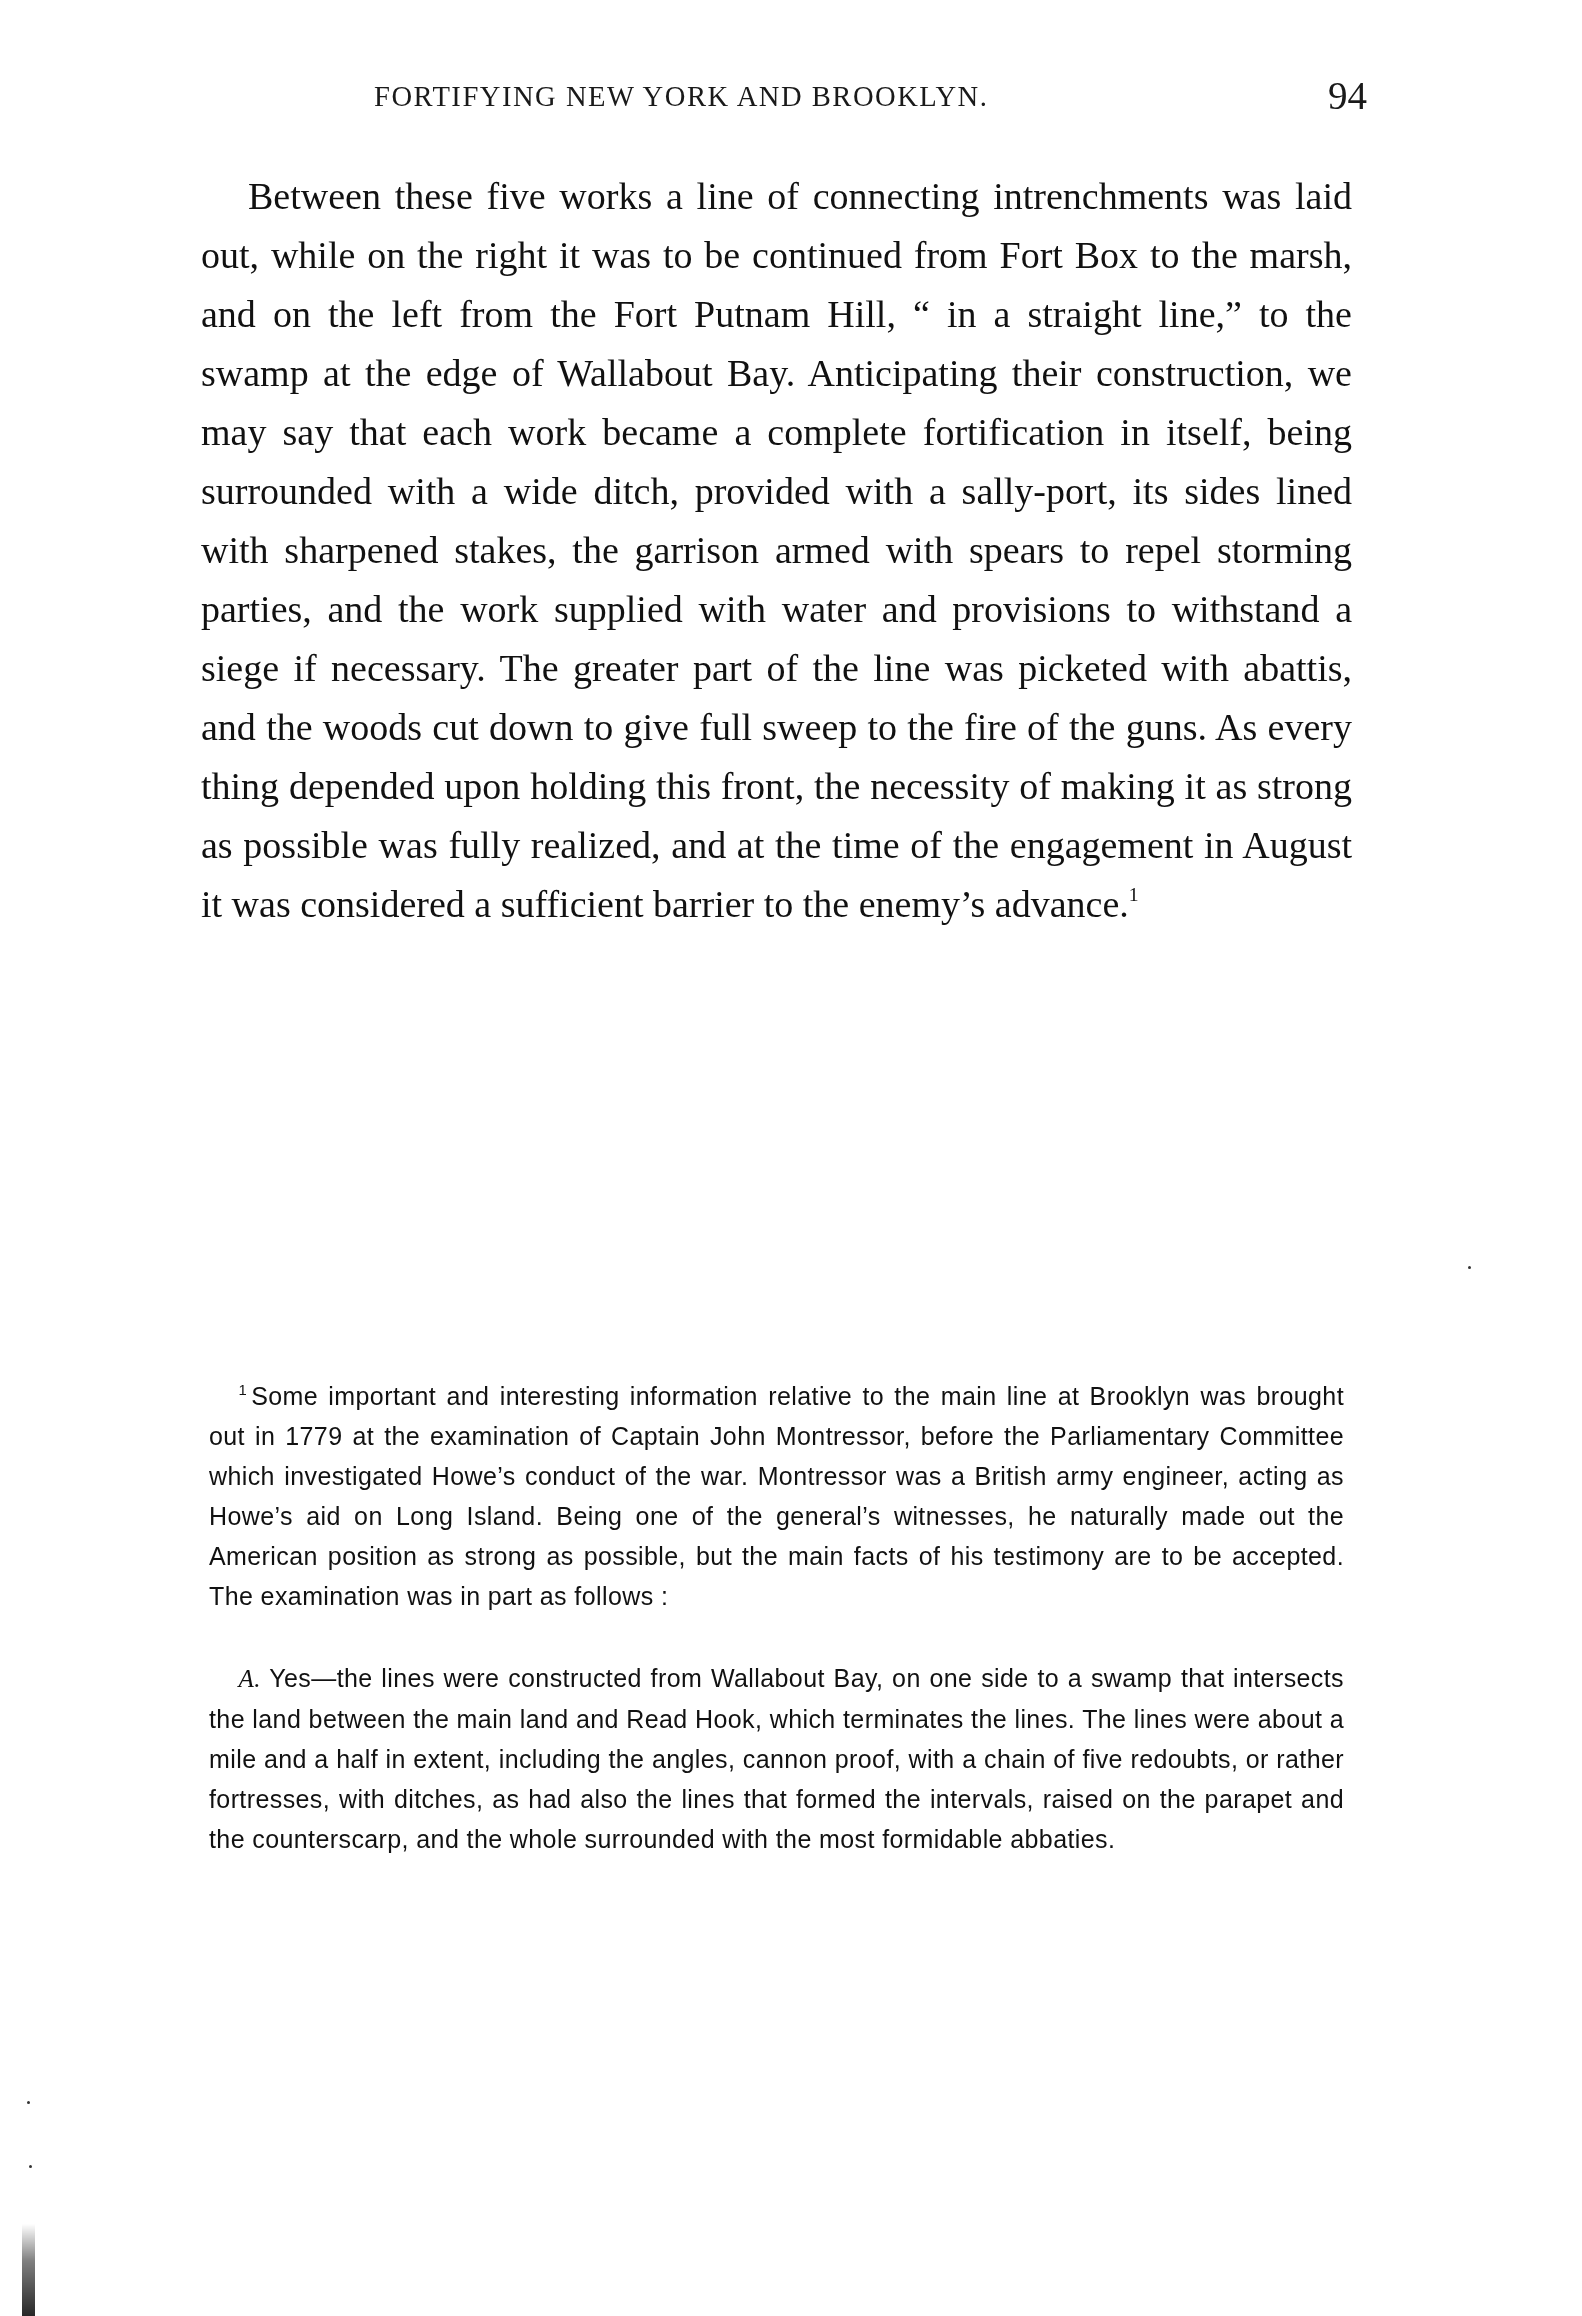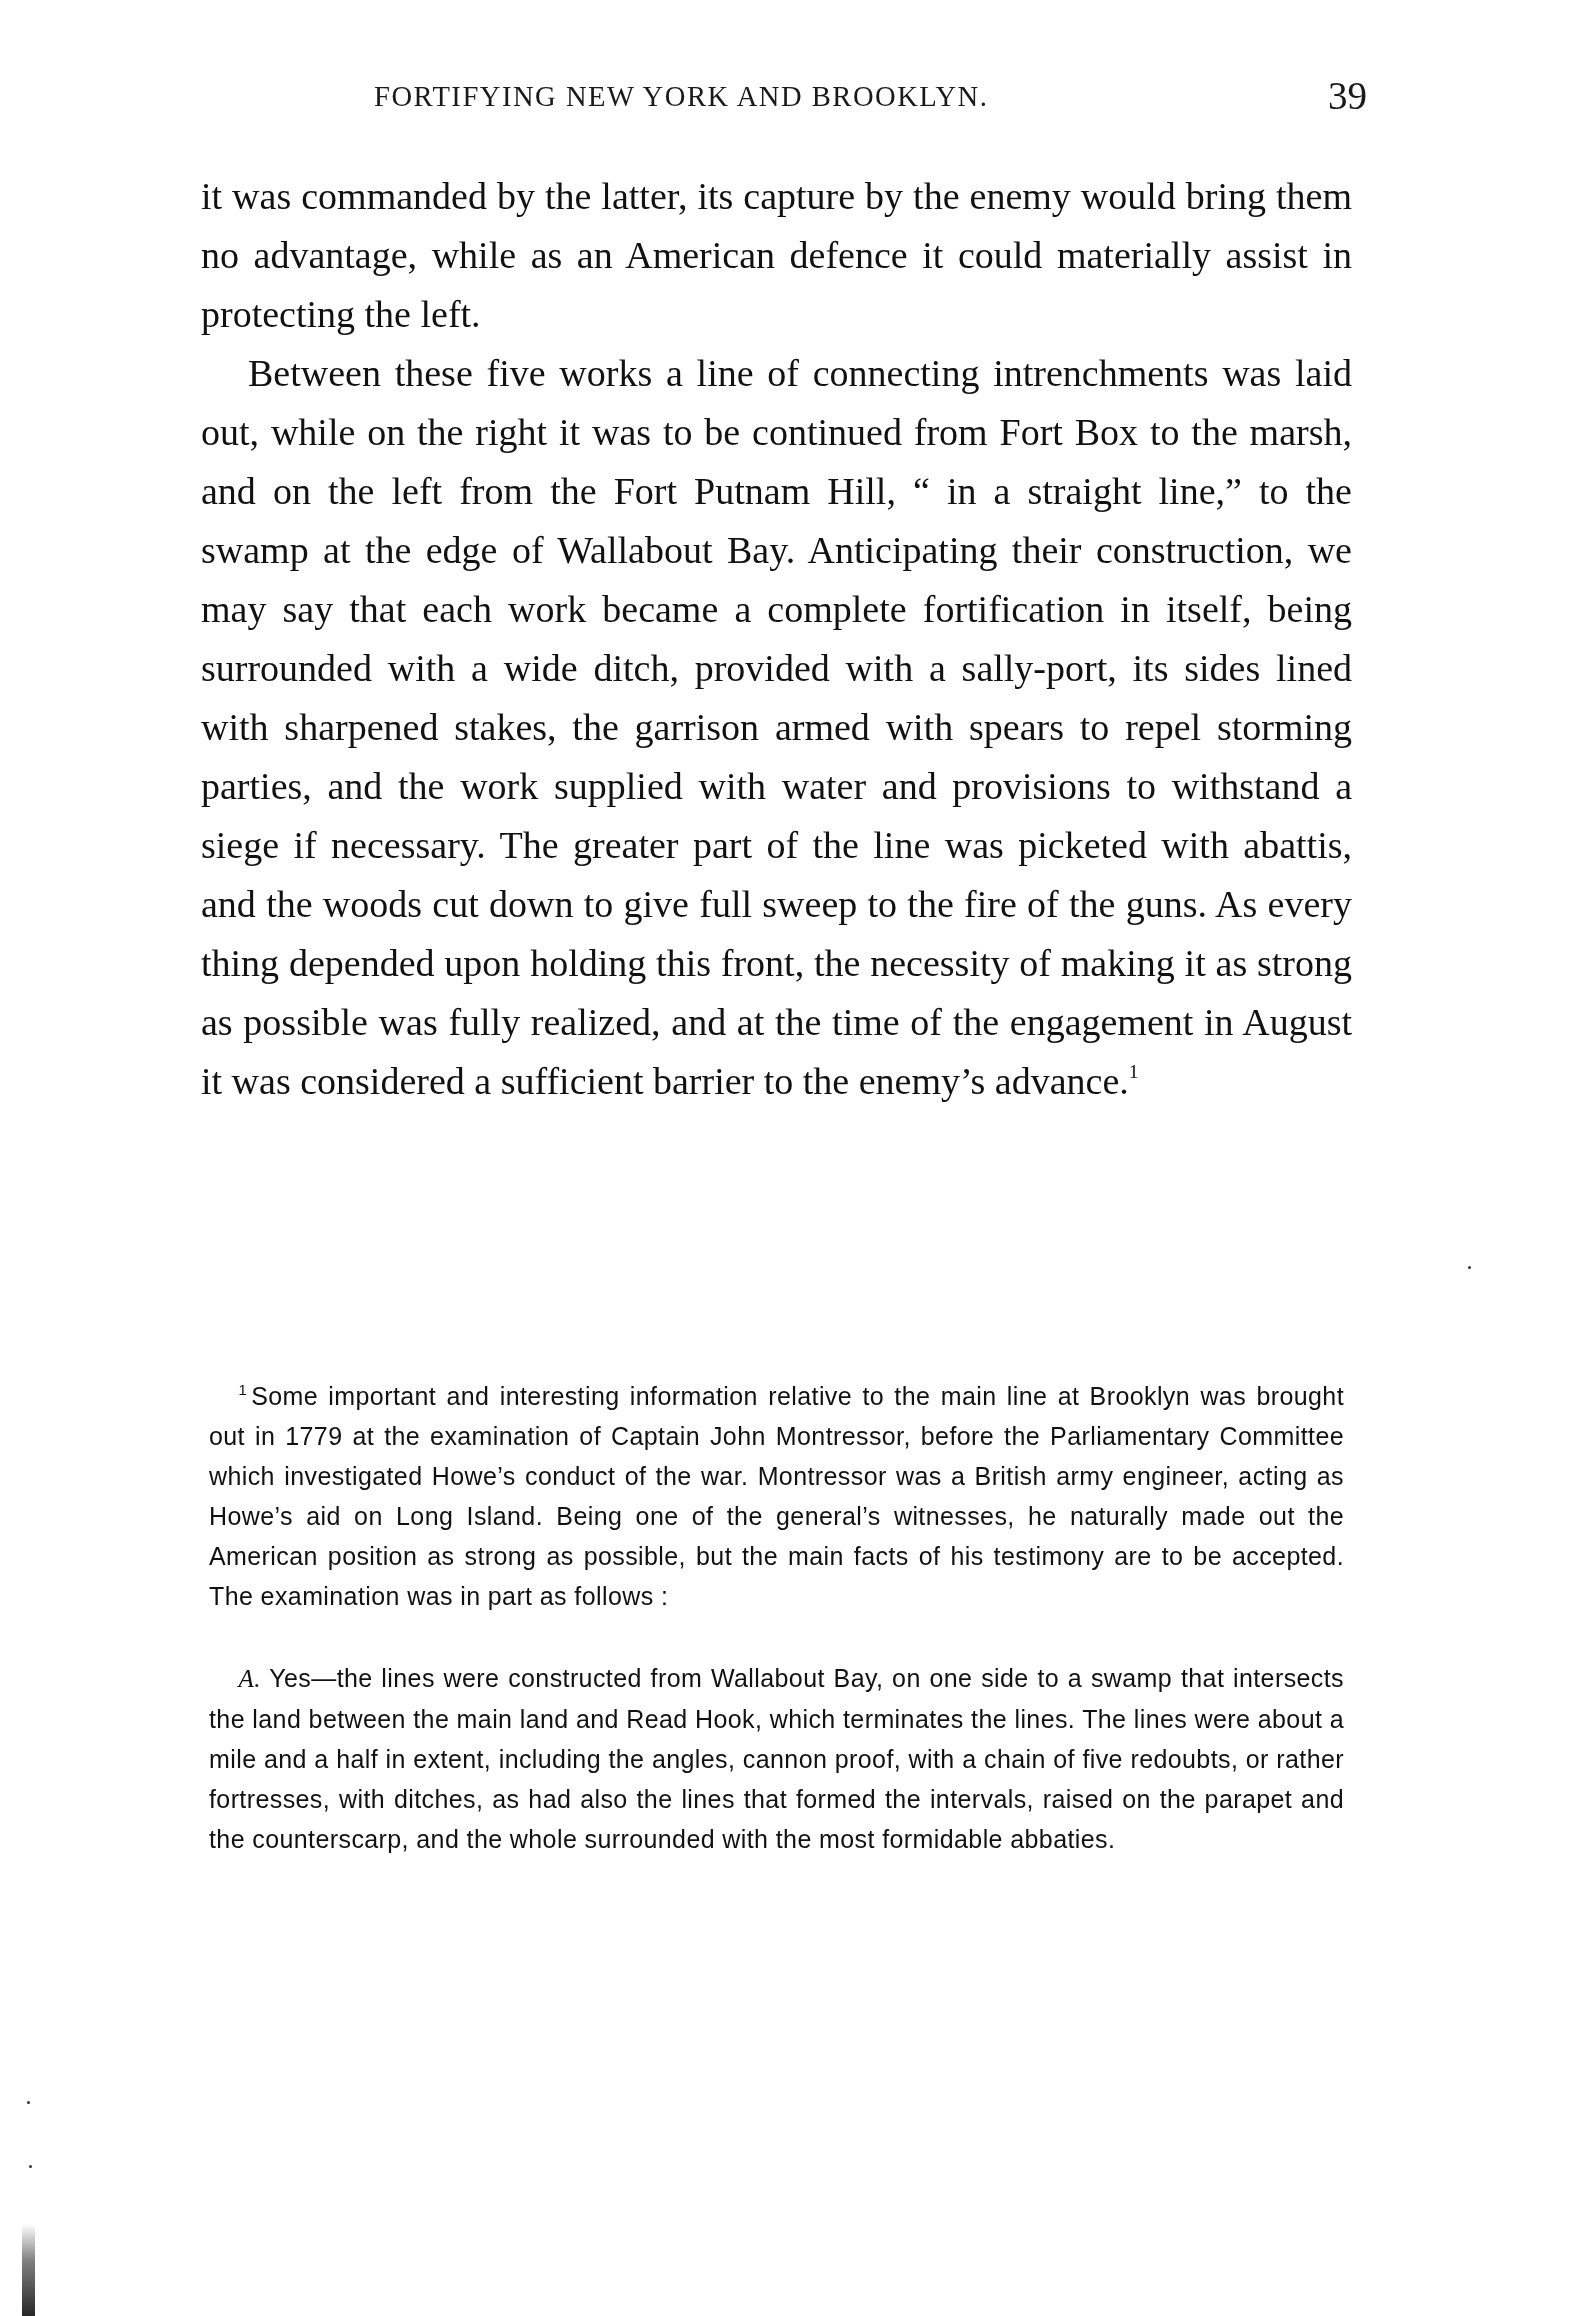--- a/index.html
+++ b/index.html
@@ -38,24 +38,23 @@
     filter: blur(0.6px);
   }
   .speck { position: absolute; width: 3px; height: 3px; background: #333; border-radius: 50%; }
 </style>
 </head>
 <body>
 
 <div class="page">
 
   <div class="running-head">FORTIFYING NEW YORK AND BROOKLYN.</div>
-  <div class="page-number">39</div>
+  <div class="page-number">94</div>
 
   <div class="body-text">
-    <p>it was commanded by the latter, its capture by the enemy would bring them no advantage, while as an American defence it could materially assist in protecting the left.</p>
     <p class="indent"><span>Between these five works a line of connecting intrenchments was laid out, while on the right it was to be continued from Fort Box to the marsh, and on the left from the Fort Putnam Hill, “ in a straight line,” to the swamp at the edge of Wallabout Bay.  Anticipating their construction, we may say that each work became a complete fortification in itself, being surrounded with a wide ditch, provided with a sally-port, its sides lined with sharpened stakes, the garrison armed with spears to repel storming parties, and the work supplied with water and provisions to withstand a siege if necessary.  The greater part of the line was picketed with abattis, and the woods cut down to give full sweep to the fire of the guns.  As every thing depended upon holding this front, the necessity of making it as strong as possible was fully realized, and at the time of the engagement in August it was considered a sufficient barrier to the enemy’s advance.</span><sup class="fn-ref">1</sup></p>
   </div>
 
   <div class="footnotes">
     <p class="indent"><span class="fn-mark">1</span><span>Some important and interesting information relative to the main line at Brooklyn was brought out in 1779 at the examination of Captain John Montressor, before the Parliamentary Committee which investigated Howe’s conduct of the war.  Montressor was a British army engineer, acting as Howe’s aid on Long Island.  Being one of the general’s witnesses, he naturally made out the American position as strong as possible, but the main facts of his testimony are to be accepted.  The examination was in part as follows :</span></p>
     <div class="gap"></div>
     <p class="indent"><span class="it">A.</span><span> Yes—the lines were constructed from Wallabout Bay, on one side to a swamp that intersects the land between the main land and Read Hook, which terminates the lines.  The lines were about a mile and a half in extent, including the angles, cannon proof, with a chain of five redoubts, or rather fortresses, with ditches, as had also the lines that formed the intervals, raised on the parapet and the counterscarp, and the whole surrounded with the most formidable abbaties.</span></p>
   </div>
 
   <div class="edge-shadow"></div>

